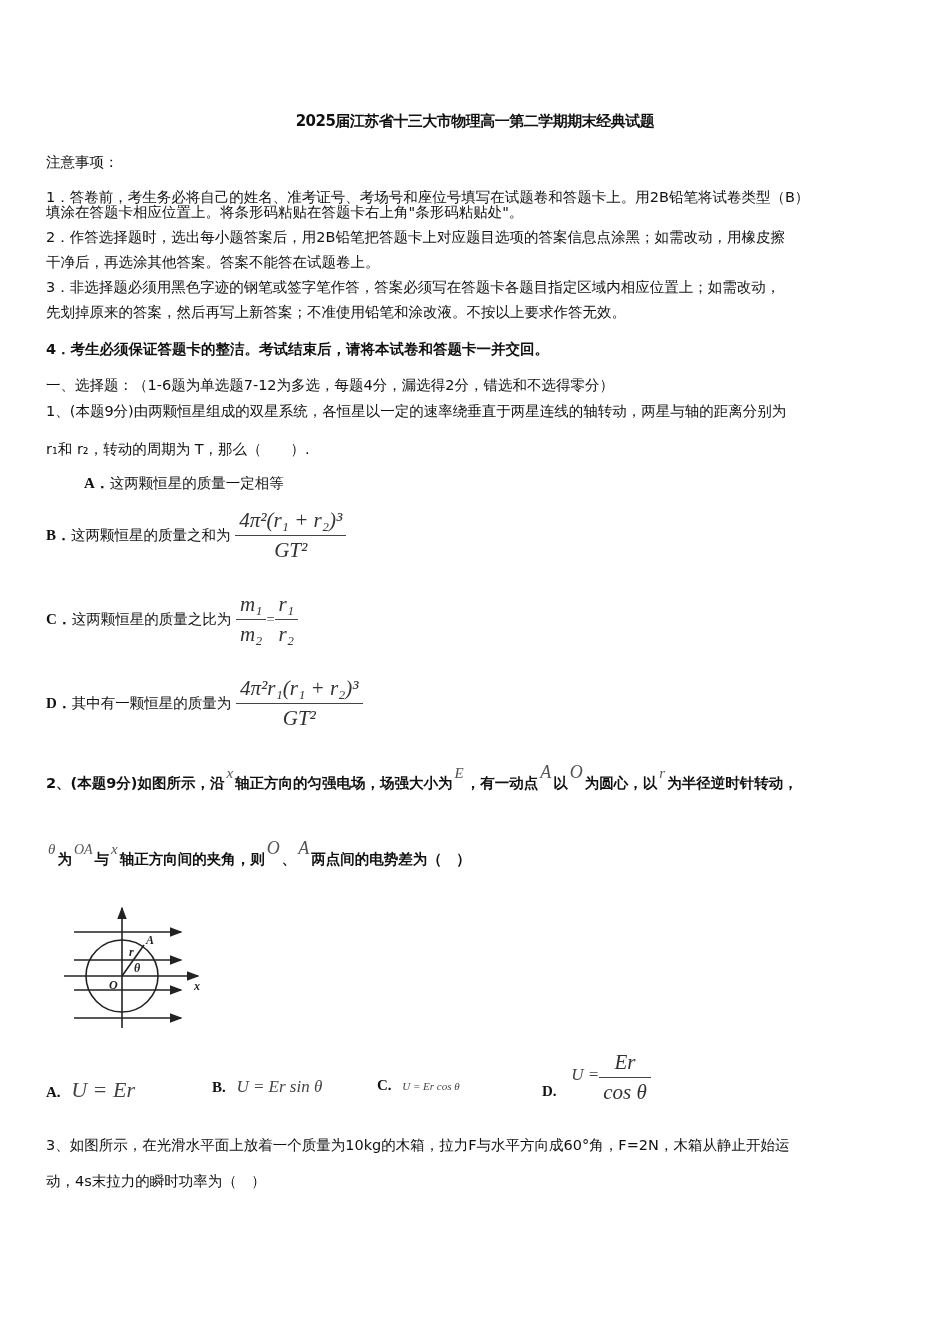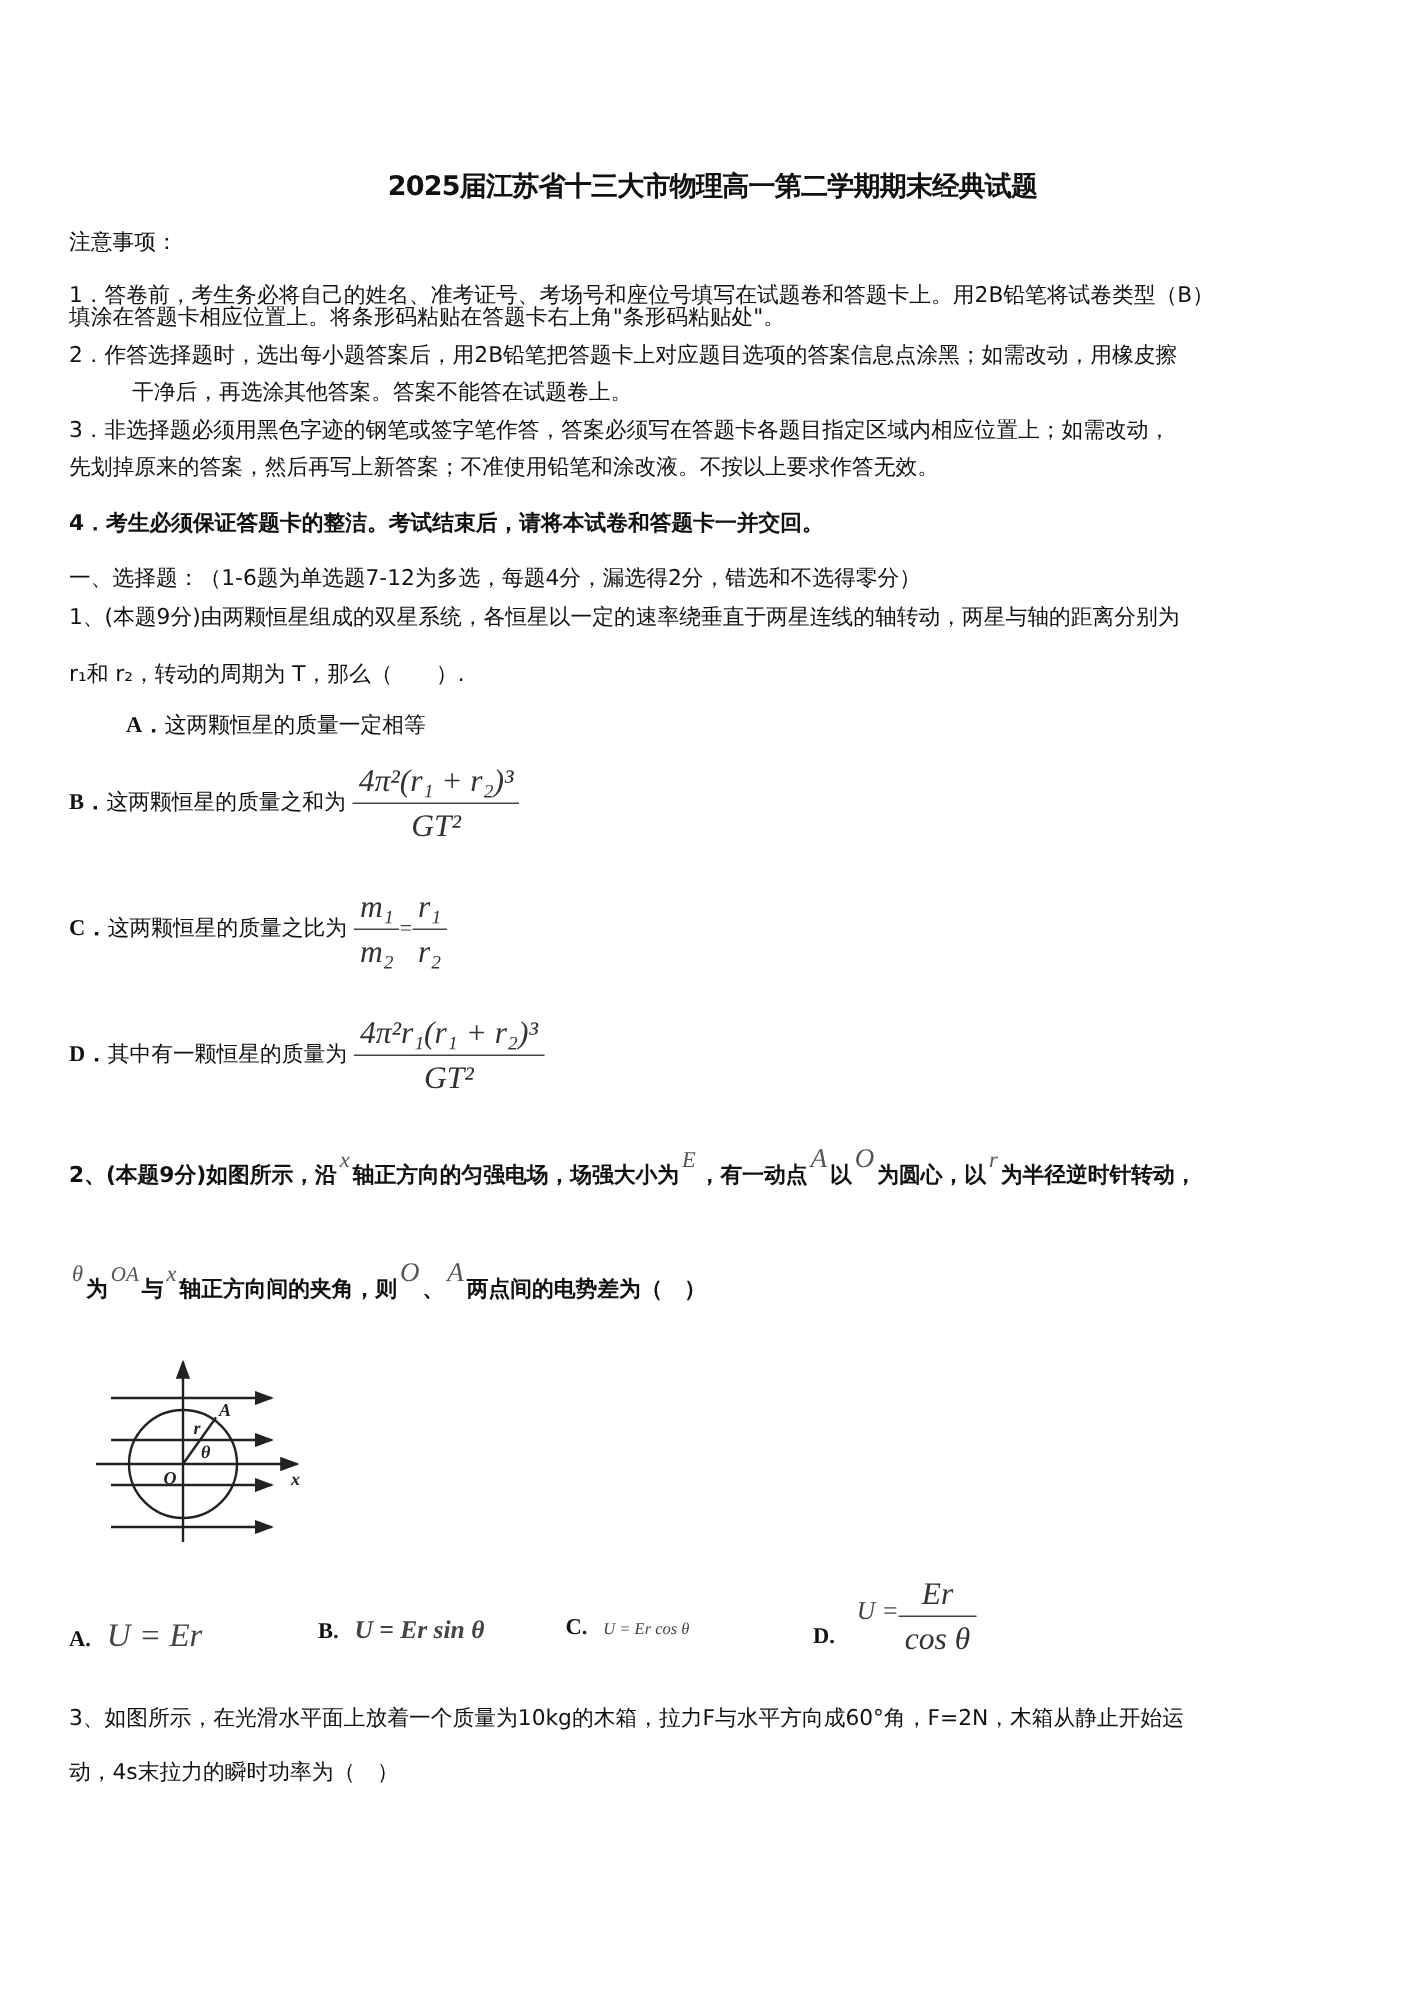--- a/index.html
+++ b/index.html
@@ -1,39 +1,39 @@
 <!DOCTYPE html>
 <html><head>
 <meta charset="utf-8">
 <style>
   html, body { margin:0; padding:0; background:#ffffff; }
   body { width:950px; height:1344px; position:relative; overflow:hidden; color:#111; font-family:"DejaVu Sans", sans-serif; }
   .abs { position:absolute; white-space:nowrap; }
-  .title { left:0; width:950px; top:112px; text-align:center; font-size:18px; font-weight:bold; font-family:"DejaVu Sans", sans-serif; letter-spacing:-0.5px; }
+  .title { left:0; width:950px; top:112px; text-align:center; font-size:15px; font-weight:bold; font-family:"DejaVu Sans", sans-serif; letter-spacing:-0.5px; }
   .note { left:46px; font-size:14.5px; line-height:25px; }
   .q { left:46px; font-size:14.5px; }
   .bold { font-weight:bold; }
   .opt-label { font-weight:bold; font-family:"Liberation Serif", serif; font-size:15px; }
   .math { font-family:"Liberation Serif", serif; font-style:italic; color:#444; }
   .frac { display:inline-block; vertical-align:middle; text-align:center; font-family:"Liberation Serif", serif; font-style:italic; color:#333; font-size:21px; }
   .frac .num { display:block; padding:0 4px 2px; border-bottom:1px solid #444; }
   .frac .den { display:block; padding:2px 4px 0; }
   .small-sup { font-family:"Liberation Serif", serif; font-style:italic; font-size:15px; color:#555; position:relative; top:-10px; margin:0 2px; }
   .fig { left:46px; top:888px; width:160px; height:148px; }
 </style>
 </head>
 <body>
 
 <div class="abs title">2025届江苏省十三大市物理高一第二学期期末经典试题</div>
 
 <div class="abs note" style="top:150px;">注意事项：</div>
 <div class="abs note" style="top:185px;">1．答卷前，考生务必将自己的姓名、准考证号、考场号和座位号填写在试题卷和答题卡上。用2B铅笔将试卷类型（B）</div>
 <div class="abs note" style="top:200px;">填涂在答题卡相应位置上。将条形码粘贴在答题卡右上角"条形码粘贴处"。</div>
 <div class="abs note" style="top:225px;">2．作答选择题时，选出每小题答案后，用2B铅笔把答题卡上对应题目选项的答案信息点涂黑；如需改动，用橡皮擦</div>
-<div class="abs note" style="top:250px;margin-left:42px;">干净后，再选涂其他答案。答案不能答在试题卷上。</div>
+<div class="abs note" style="top:250px;">干净后，再选涂其他答案。答案不能答在试题卷上。</div>
 <div class="abs note" style="top:275px;">3．非选择题必须用黑色字迹的钢笔或签字笔作答，答案必须写在答题卡各题目指定区域内相应位置上；如需改动，</div>
 <div class="abs note" style="top:300px;">先划掉原来的答案，然后再写上新答案；不准使用铅笔和涂改液。不按以上要求作答无效。</div>
 <div class="abs note" style="top:337px;font-weight:bold;">4．考生必须保证答题卡的整洁。考试结束后，请将本试卷和答题卡一并交回。</div>
 
 <div class="abs q" style="top:376px;">一、选择题：（1-6题为单选题7-12为多选，每题4分，漏选得2分，错选和不选得零分）</div>
 
 <div class="abs q" style="top:402px;">1、(本题9分)由两颗恒星组成的双星系统，各恒星以一定的速率绕垂直于两星连线的轴转动，两星与轴的距离分别为</div>
 <div class="abs q" style="top:440px;">r₁和 r₂，转动的周期为 T，那么（　　）.</div>
 
 <div class="abs q" style="top:474px;margin-left:38px;">
@@ -100,21 +100,21 @@
     </g>
   </svg>
 </div>
 
 <div class="abs q" style="top:1077px; left:46px;">
   <span class="opt-label">A.</span>
   <span class="math" style="font-size:22px; margin-left:6px;">U = Er</span>
 </div>
 <div class="abs q" style="top:1077px; left:212px;">
   <span class="opt-label">B.</span>
-  <span class="math" style="font-size:17px; margin-left:6px;font-weight:bold;">U = Er sin θ</span>
+  <span class="math" style="font-size:17px; margin-left:6px;">U = Er sin θ</span>
 </div>
 <div class="abs q" style="top:1077px; left:377px;">
   <span class="opt-label">C.</span>
   <span class="math" style="font-size:11px; margin-left:6px;">U = Er cos θ</span>
 </div>
 <div class="abs q" style="top:1050px; left:542px;">
   <span class="opt-label" style="position:relative; top:14px;">D.</span>
   <span class="math" style="font-size:17px; margin-left:10px; position:relative; top:-2px;">U =</span><span class="frac">
     <span class="num">Er</span>
     <span class="den">cos θ</span>

